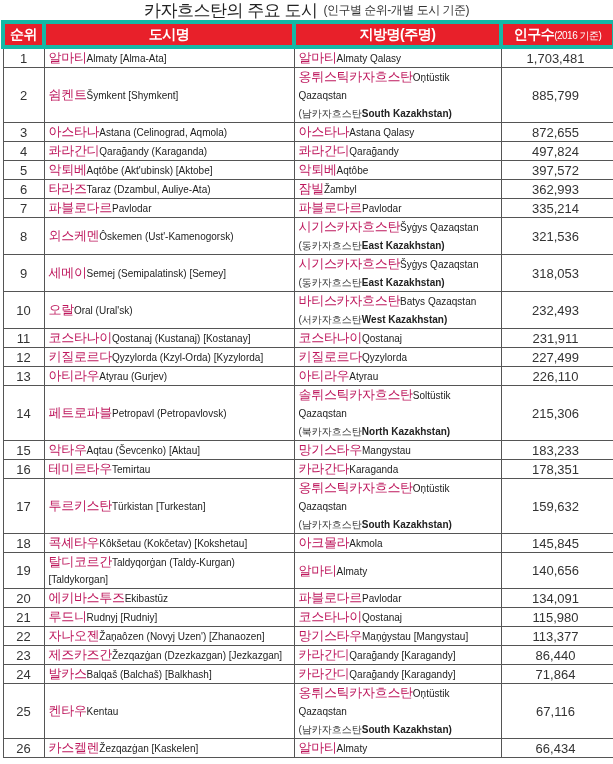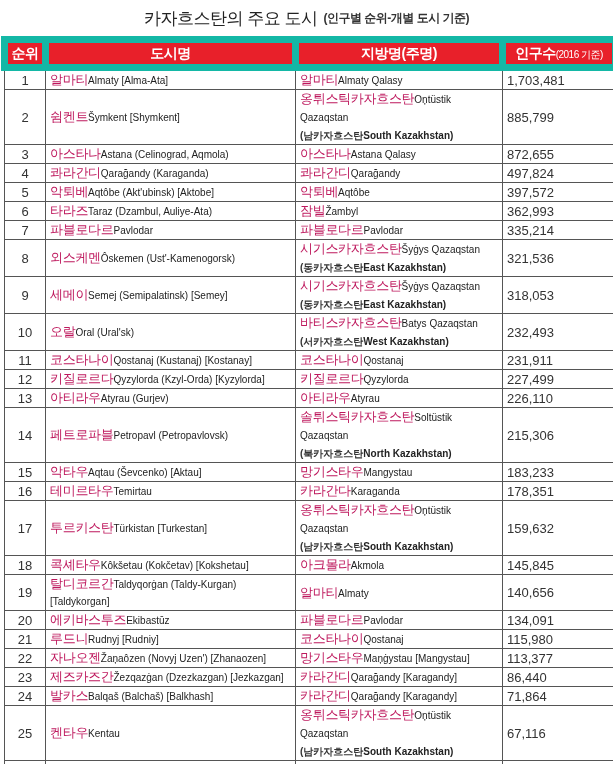--- a/index.html
+++ b/index.html
@@ -1,29 +1,29 @@
 <!DOCTYPE html>
 <html><head>
 <meta charset="utf-8">
 <style>
   html, body { margin:0; padding:0; background:#ffffff; }
   body { width:613px; height:764px; overflow:hidden; font-family:"Liberation Sans","DejaVu Sans",sans-serif; color:#222; }
-  .title { height:36px; display:flex; align-items:center; justify-content:center; gap:6px; padding-top:1px; box-sizing:border-box; }
+  .title { height:20px; display:flex; align-items:center; justify-content:center; gap:6px; padding-top:1px; box-sizing:border-box; }
   .title .main { font-size:17px; font-weight:normal; color:#222; letter-spacing:-0.5px; }
-  .title .sub { font-size:12px; color:#333; letter-spacing:-0.5px;font-weight:bold; }
+  .title .sub { font-size:12px; color:#333; letter-spacing:-0.5px; }
   table { border-collapse:collapse; width:611px; margin-left:1px; table-layout:fixed; }
   col.c1 { width:41px; } col.c2 { width:250px; } col.c3 { width:207px; } col.c4 { width:113px; }
-  th { background:#e8202a; color:#fff; font-weight:bold; font-size:14px; height:21px; padding:0; border:7px solid #14b8a6; letter-spacing:-0.5px; }
+  th { background:#e8202a; color:#fff; font-weight:bold; font-size:14px; height:21px; padding:0; border:4px solid #14b8a6; letter-spacing:-0.5px; }
   th small { font-weight:normal; font-size:10px; }
   td { border:1px solid #555; padding:0 4px; font-size:13px; line-height:17px; vertical-align:middle; }
   td.rank { text-align:center; font-size:13px; color:#333; padding:0; }
-  td.pop { text-align:left; padding-right:8px; color:#333; font-size:13px; }
+  td.pop { text-align:center; padding-right:8px; color:#333; font-size:13px; }
   .ko { font-size:13px; color:#be185d; letter-spacing:-0.3px; }
   .en { font-size:10px; color:#222; }
-  .sub-ko { font-size:10px; color:#333;font-weight:bold; }
+  .sub-ko { font-size:10px; color:#333; }
   .sub-en { font-size:10px; color:#222;font-weight:bold; }
   .line2 { display:block; line-height:17px; }
   tr.single td { height:17px; }
   tr.double td { height:35px; }
 </style>
 </head>
 <body>
 
 <div class="title">
   <span class="main">카자흐스탄의 주요 도시</span>

